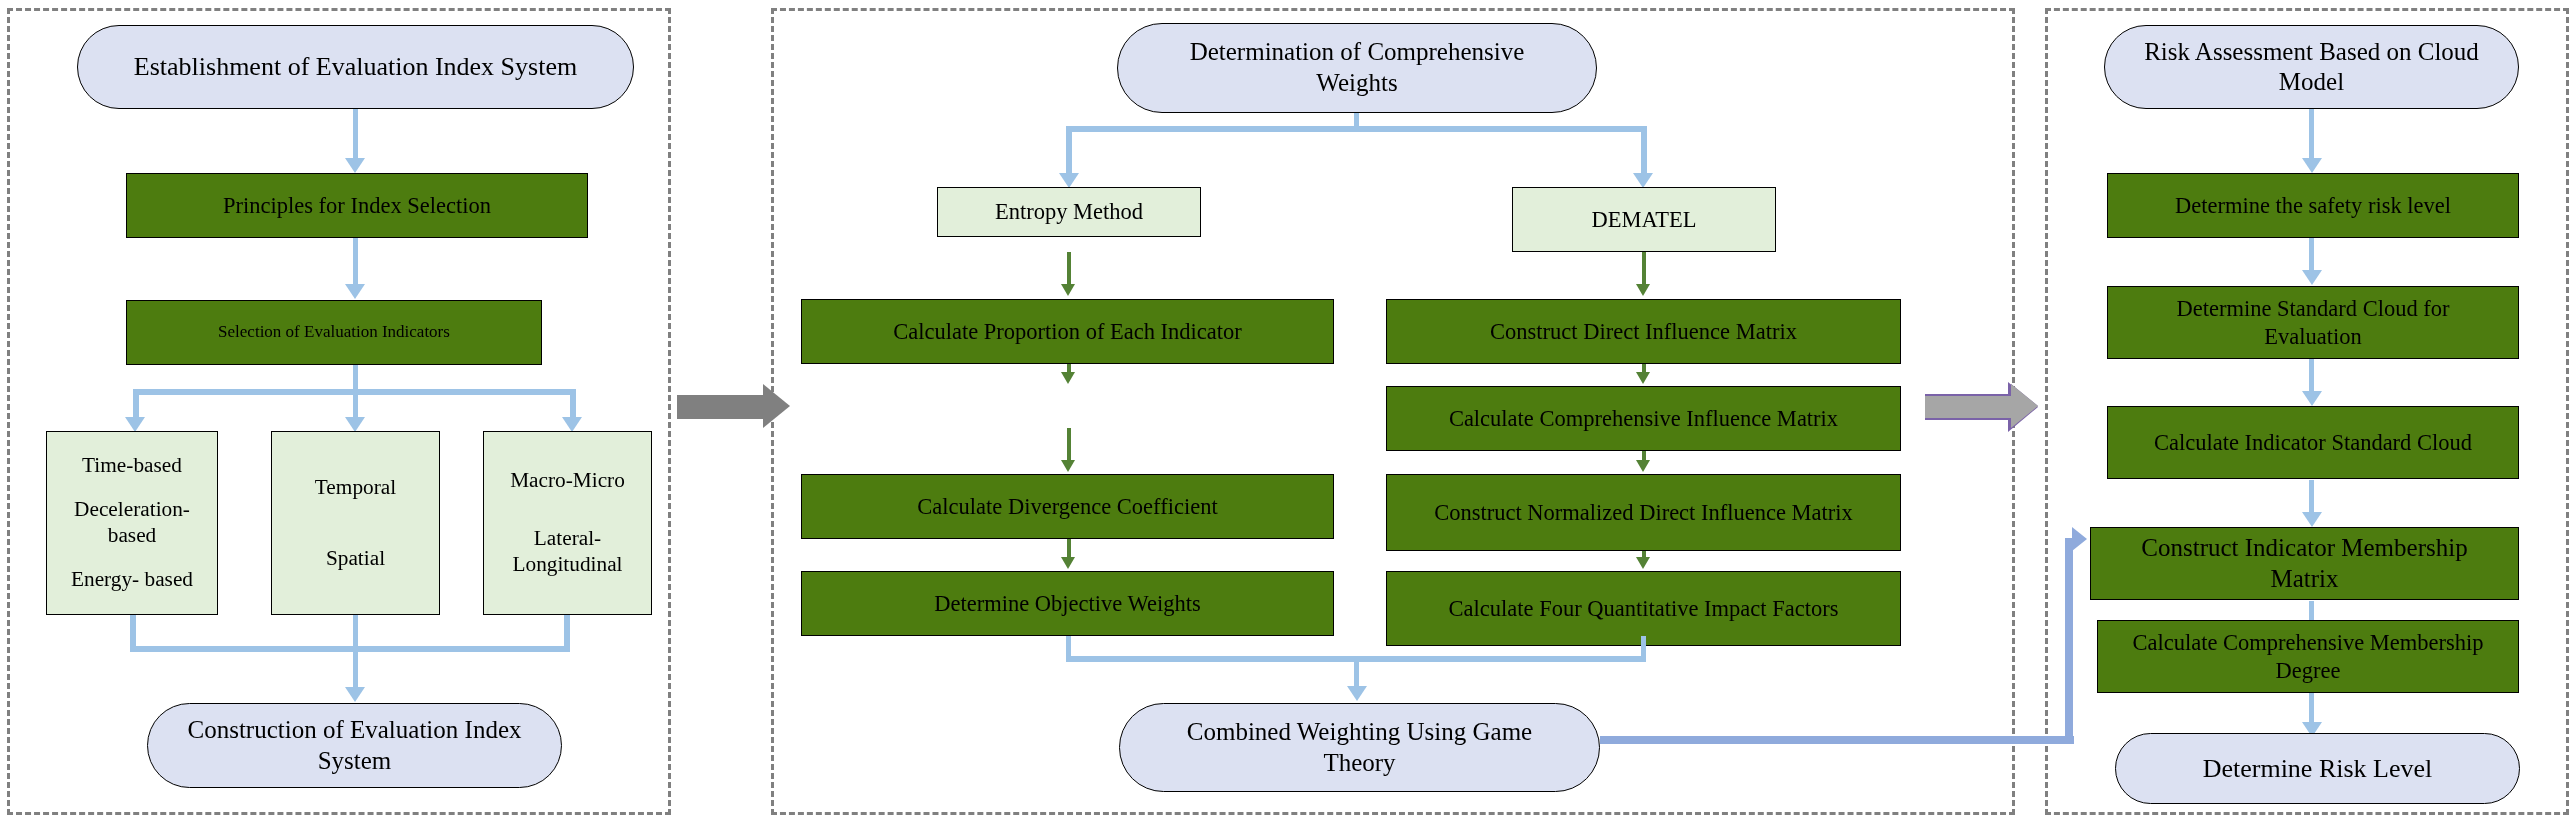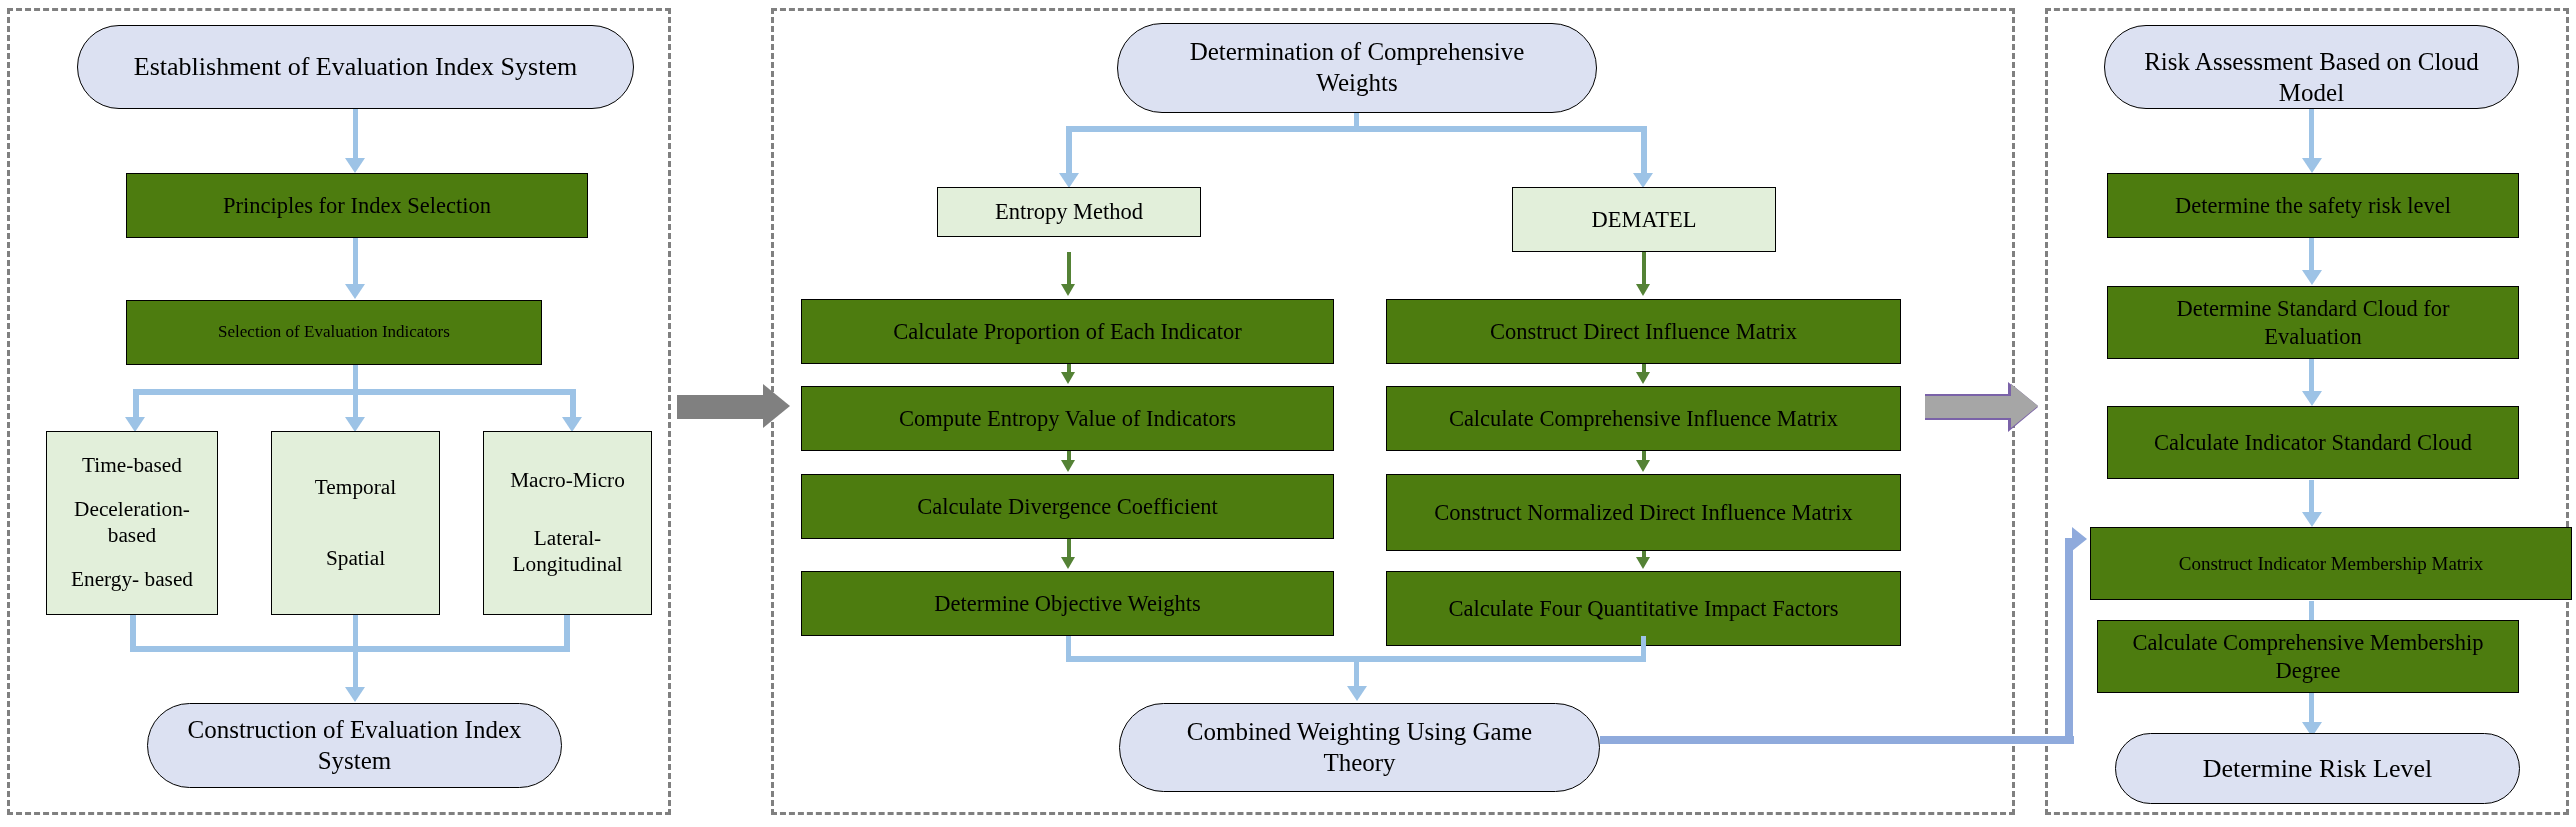--- a/index.html
+++ b/index.html
@@ -124,21 +124,20 @@
   <div class="vline green-c" style="left:1067px;top:252px;width:4.1px;height:37px;"></div>
   <div class="arrowdown green-c" style="left:1061px;top:284px;"></div>
   <div class="vline green-c" style="left:1067px;top:340px;width:4.1px;height:37px;"></div>
   <div class="arrowdown green-c" style="left:1061px;top:372px;"></div>
   <div class="vline green-c" style="left:1067px;top:428px;width:4.1px;height:37px;"></div>
   <div class="arrowdown green-c" style="left:1061px;top:460px;"></div>
   <div class="vline green-c" style="left:1067px;top:525px;width:4.1px;height:37px;"></div>
   <div class="arrowdown green-c" style="left:1061px;top:557px;"></div>
 
   <div class="node rect" style="left:801px;top:299px;width:533px;height:65px;font-size:22.5px;">Calculate Proportion of Each Indicator</div>
-  <div class="node rect" style="left:801px;top:386px;width:533px;height:65px;font-size:22.5px;">Compute Entropy Value of Indicators</div>
   <div class="node rect" style="left:801px;top:474px;width:533px;height:65px;font-size:22.5px;">Calculate Divergence Coefficient</div>
   <div class="node rect" style="left:801px;top:571px;width:533px;height:65px;font-size:22.5px;">Determine Objective Weights</div>
 
   <div class="vline green-c" style="left:1642px;top:252px;width:4.1px;height:37px;"></div>
   <div class="arrowdown green-c" style="left:1636px;top:284px;"></div>
   <div class="vline green-c" style="left:1642px;top:340px;width:4.1px;height:37px;"></div>
   <div class="arrowdown green-c" style="left:1636px;top:372px;"></div>
   <div class="vline green-c" style="left:1642px;top:428px;width:4.1px;height:37px;"></div>
   <div class="arrowdown green-c" style="left:1636px;top:460px;"></div>
   <div class="vline green-c" style="left:1642px;top:525px;width:4.1px;height:37px;"></div>
@@ -160,21 +159,21 @@
   </div>
 
   <div class="blockarrow purple" style="left:1925px;top:382px;width:118px;height:50px;">
     <div class="headoutline" style="left:83px;top:0;"></div>
     <div class="shaft" style="left:0;top:12px;width:89px;height:26px;"></div>
     <div class="head" style="left:86px;top:2.4px;"></div>
   </div>
 
   <div class="panel" style="left:2045px;top:8.3px;width:524px;height:807px;"></div>
 
-  <div class="node pill" style="left:2104px;top:25px;width:415px;height:84px;font-size:25px;padding:0 28.4px;align-items:flex-end;">
+  <div class="node pill" style="left:2104px;top:25px;width:415px;height:84px;font-size:25px;padding:0 28.4px;">
     <span>Risk Assessment Based on Cloud Model</span>
   </div>
 
   <div class="vline" style="left:2309px;top:109px;width:5.3px;height:50px;"></div>
   <div class="arrowdown" style="left:2302px;top:158px;"></div>
 
   <div class="node rect" style="left:2107px;top:173px;width:412px;height:65px;font-size:22.5px;">Determine the safety risk level</div>
 
   <div class="vline" style="left:2309px;top:238px;width:5.3px;height:36px;"></div>
   <div class="arrowdown" style="left:2302px;top:270px;"></div>
@@ -182,21 +181,21 @@
   <div class="node rect" style="left:2107px;top:286px;width:412px;height:73px;font-size:22.5px;padding:0 21.3px;">Determine Standard Cloud for Evaluation</div>
 
   <div class="vline" style="left:2309px;top:359px;width:5.3px;height:36px;"></div>
   <div class="arrowdown" style="left:2302px;top:391px;"></div>
 
   <div class="node rect" style="left:2107px;top:406px;width:412px;height:73px;font-size:22.5px;padding:0 33px;">Calculate Indicator Standard Cloud</div>
 
   <div class="vline" style="left:2309px;top:480px;width:5.3px;height:36px;"></div>
   <div class="arrowdown" style="left:2302px;top:512px;"></div>
 
-  <div class="node rect" style="left:2090px;top:527px;width:482px;height:73px;font-size:19px;padding:0 14.2px;">Construct Indicator Membership Matrix</div>
+  <div class="node rect" style="left:2090px;top:527px;width:429px;height:73px;font-size:25px;padding:0 14.2px;">Construct Indicator Membership Matrix</div>
 
   <div class="vline" style="left:2309px;top:601px;width:5.3px;height:33px;"></div>
   <div class="arrowdown" style="left:2302px;top:629px;"></div>
 
   <div class="node rect" style="left:2097px;top:620px;width:422px;height:73px;font-size:22.5px;padding:4px 18px;">Calculate Comprehensive Membership Degree</div>
 
   <div class="vline" style="left:2309px;top:693px;width:5.3px;height:33px;"></div>
   <div class="arrowdown" style="left:2302px;top:722px;"></div>
 
   <div class="node pill" style="left:2115px;top:733px;width:405px;height:71px;font-size:26px;padding:0 28.4px;">Determine Risk Level</div>

